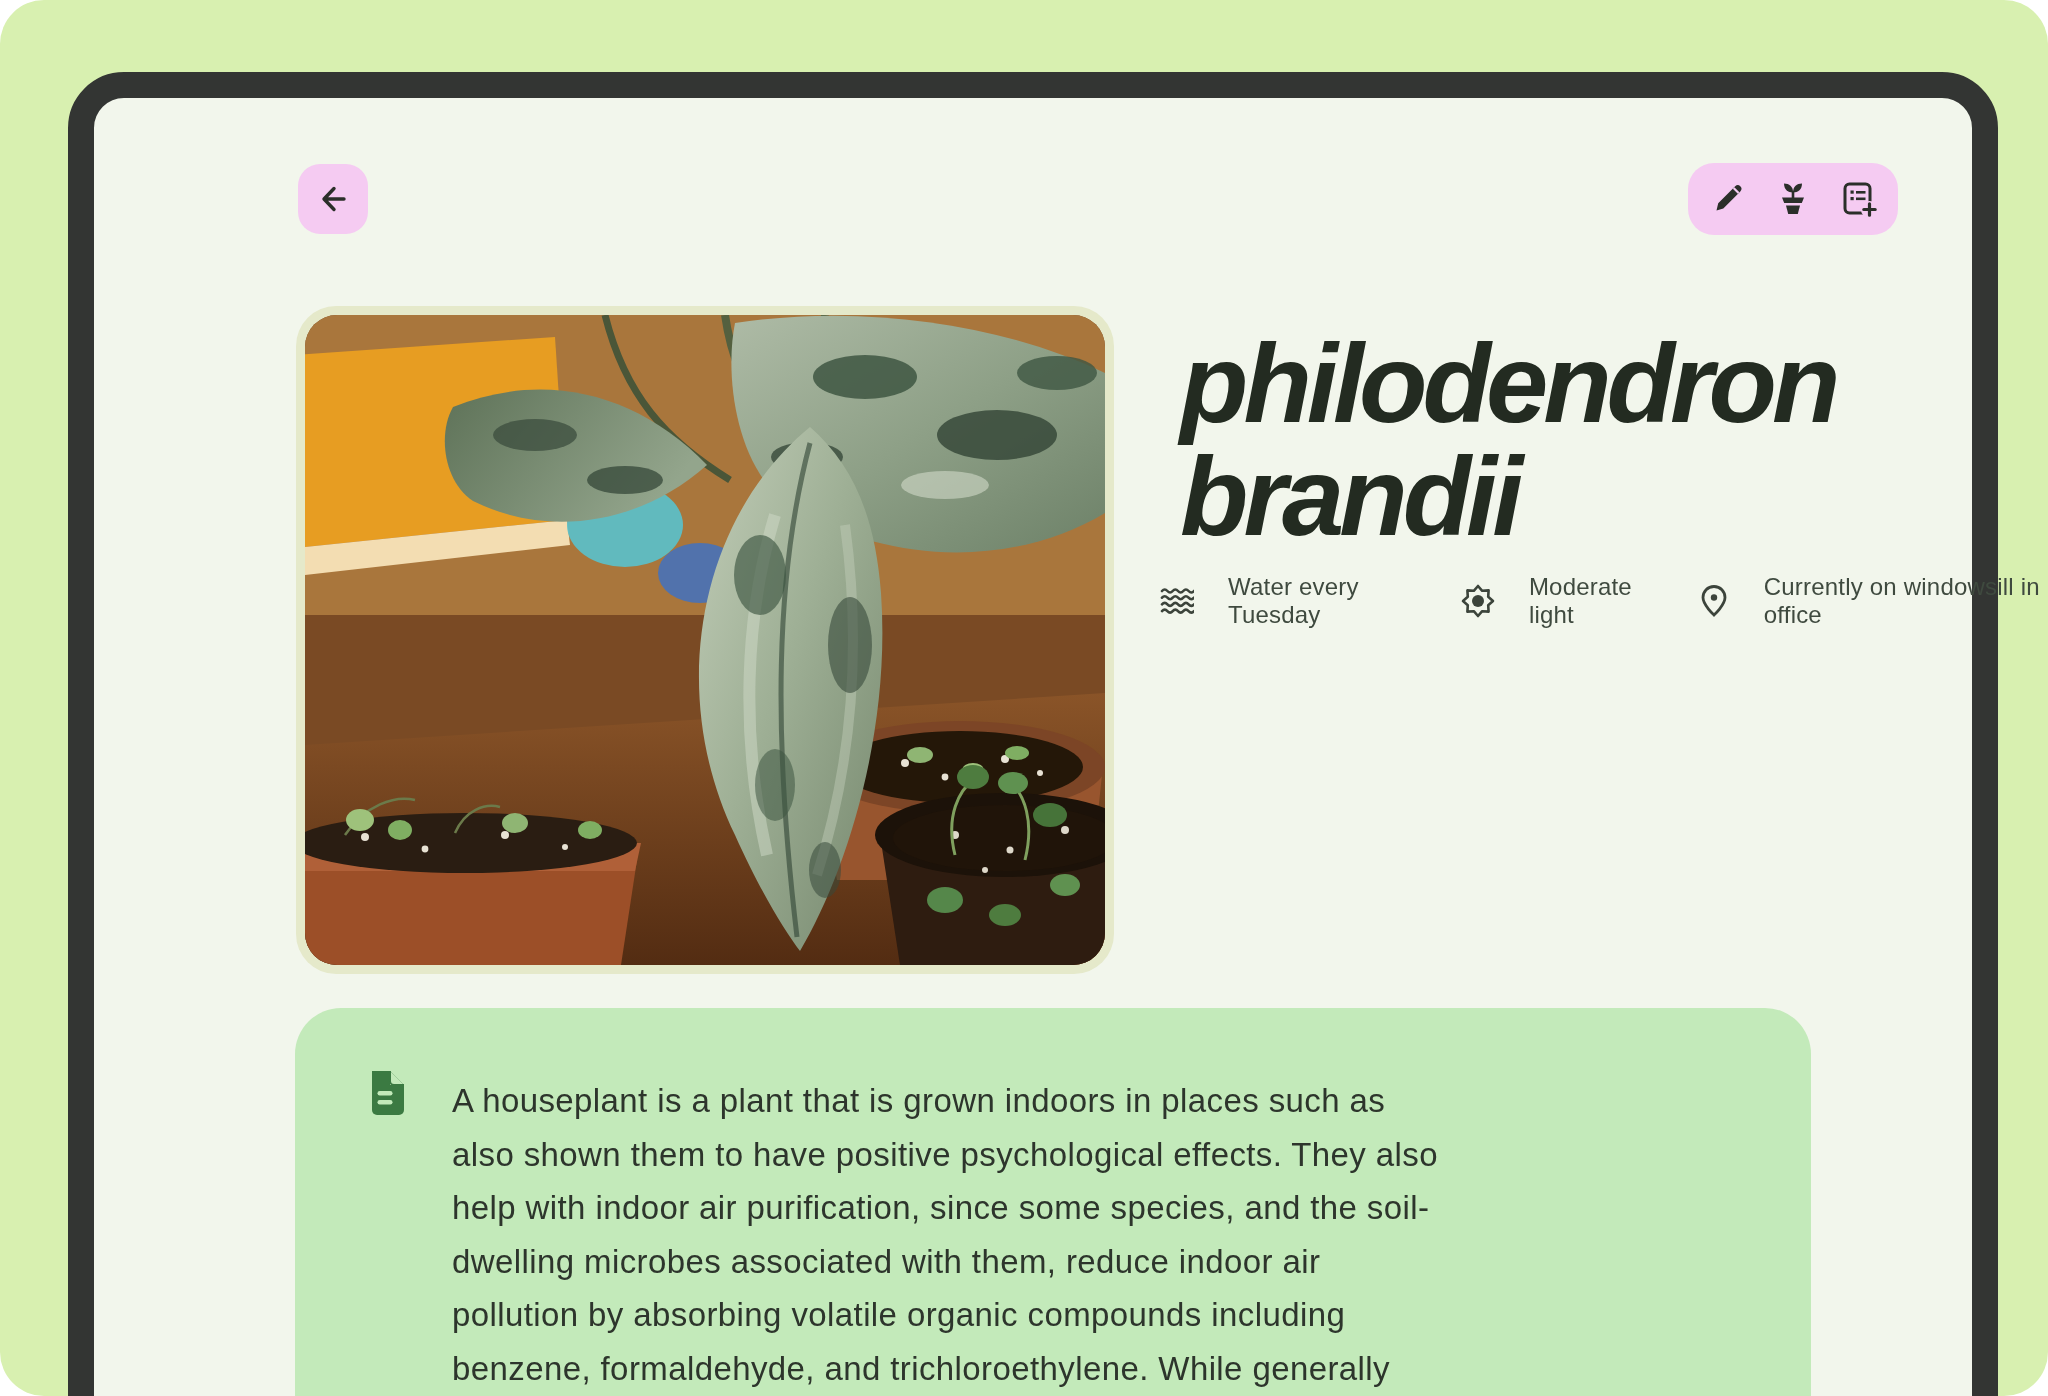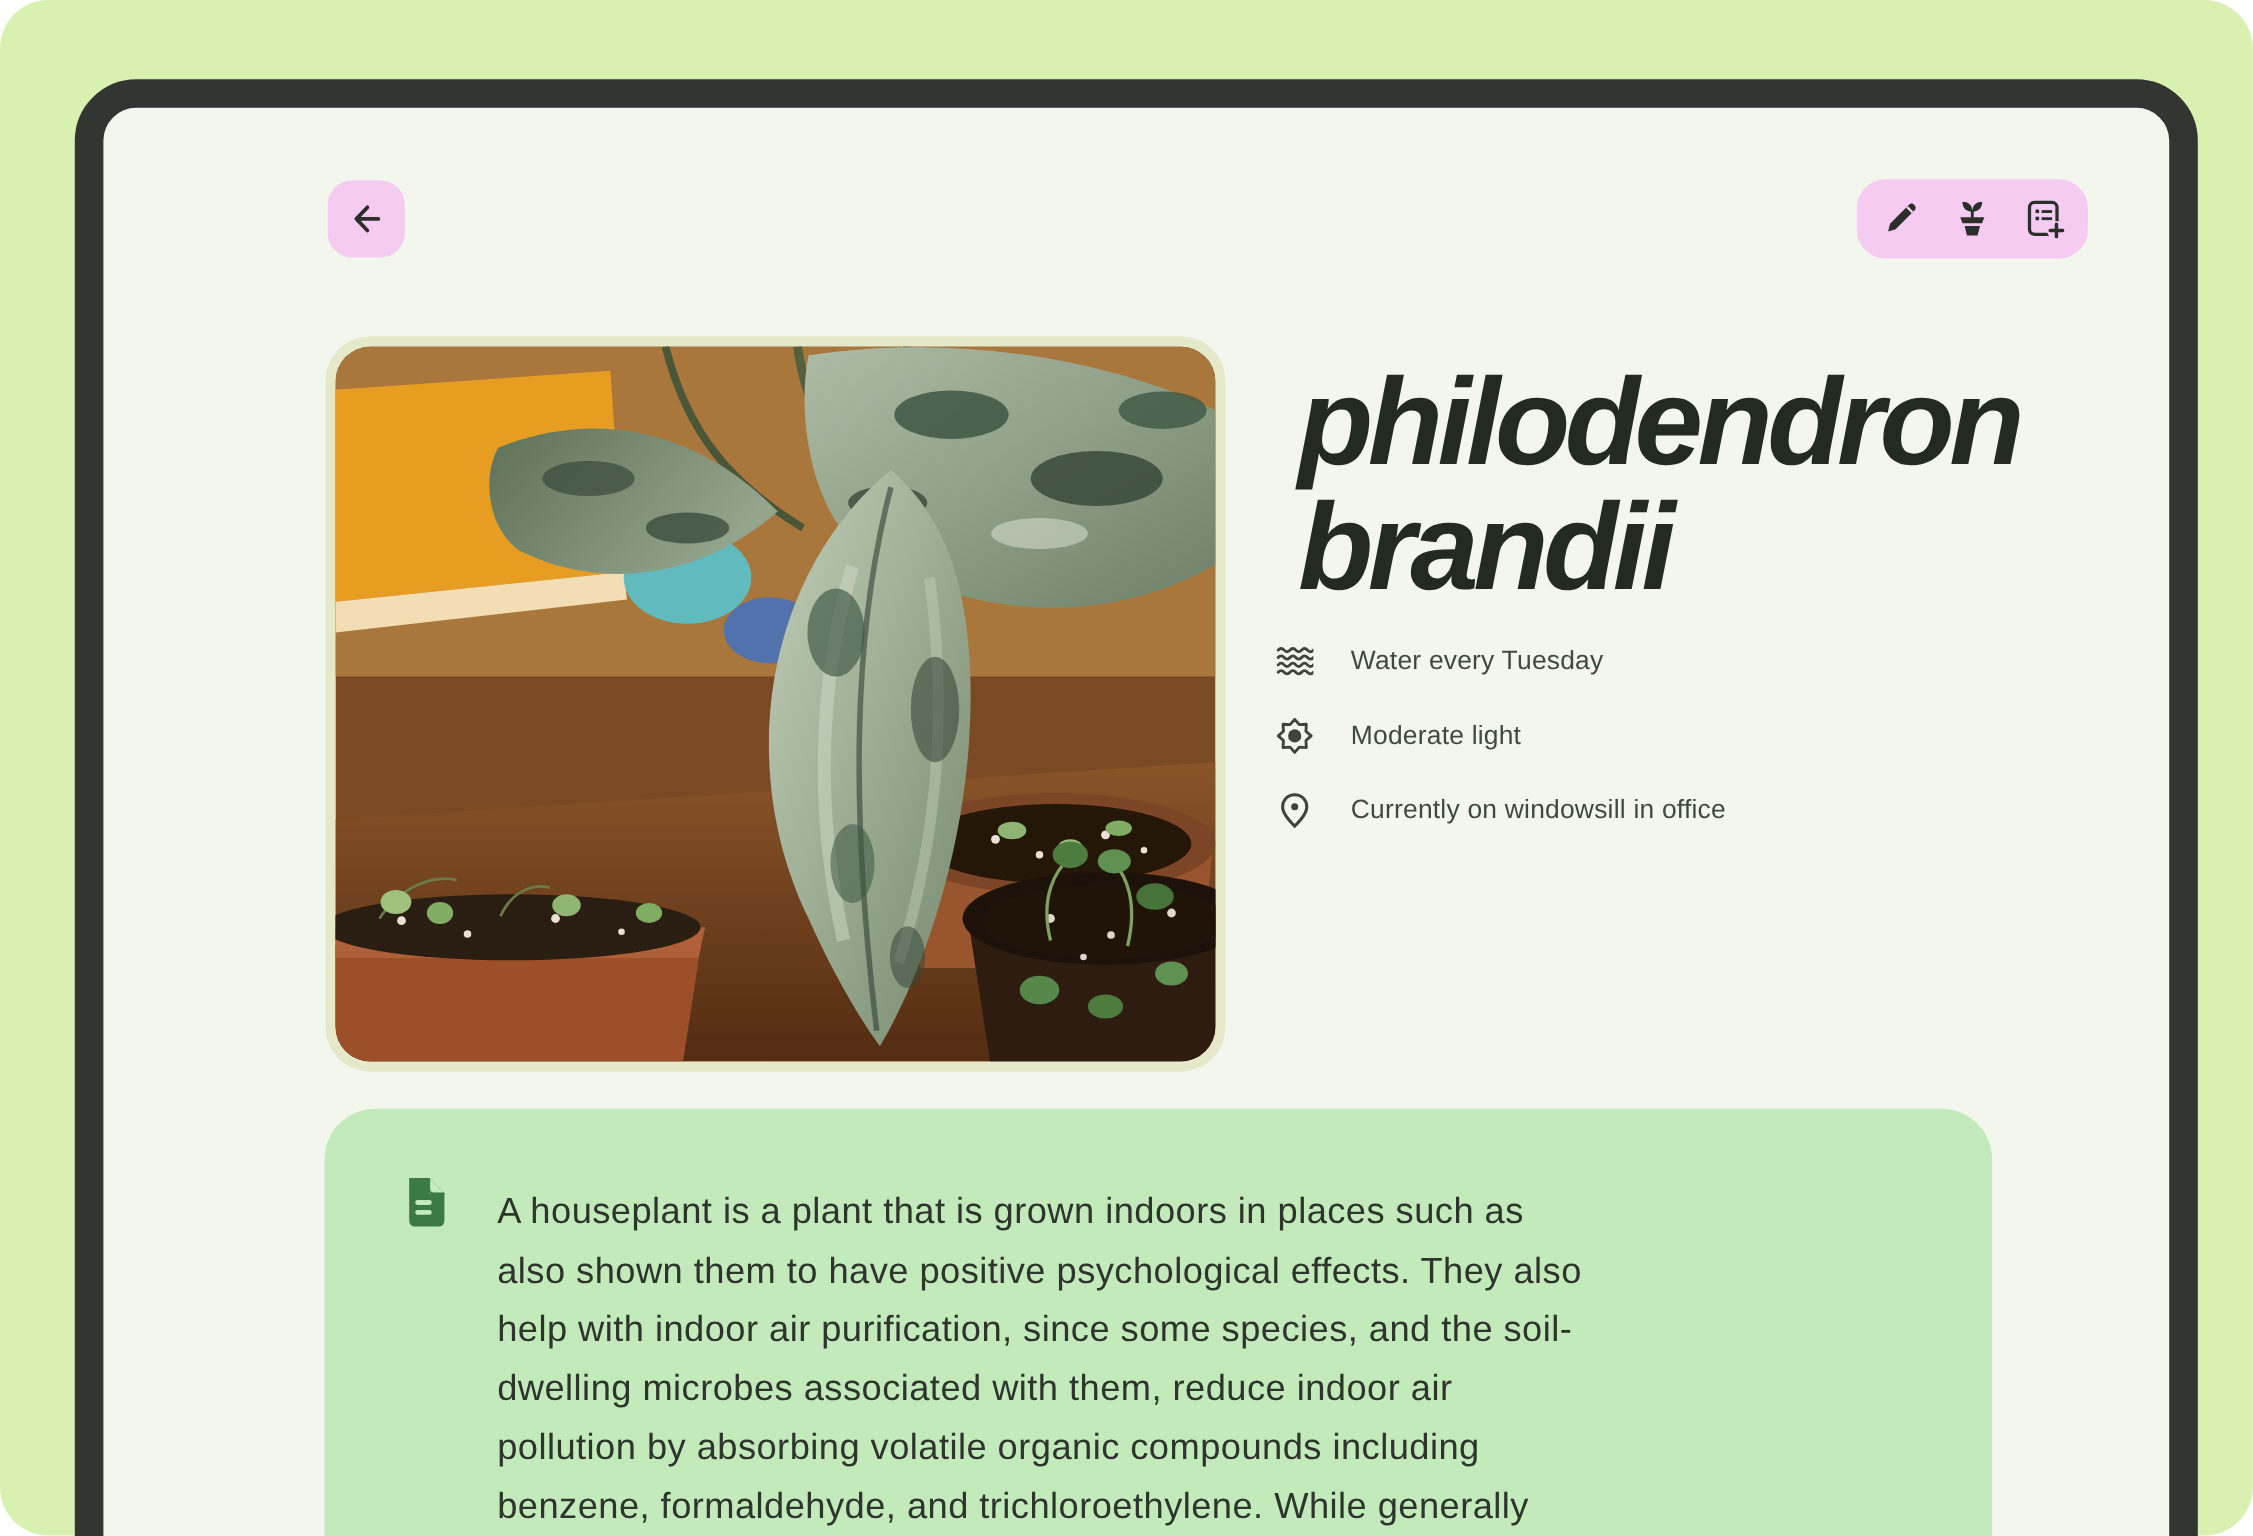--- a/index.html
+++ b/index.html
@@ -16,21 +16,21 @@
              justify-content:space-evenly; }
   .tool-btn { width:52px; height:52px; background:transparent; border:none; cursor:pointer;
               display:flex; align-items:center; justify-content:center; padding:0; }
   .photo { position:absolute; left:296px; top:306px; width:818px; height:668px;
            box-sizing:border-box; border-radius:40px; background:#e5e9ca; padding:9px; }
   .photo svg { width:100%; height:100%; display:block; border-radius:32px; }
   .plant-title { position:absolute; left:1164px; top:311px; width:740px;
                  font-size:112px; line-height:113px; font-weight:bold; font-style:italic;
                  letter-spacing:-5px; color:#232b21; white-space:pre-line; }
   .care-list { position:absolute; left:1160px; top:584px; display:flex;
-               flex-direction:column; gap:34px; }
+               flex-direction:row; gap:46px; }
   .care-item { display:flex; align-items:center; height:34px; }
   .care-icon { width:34px; display:flex; align-items:center; justify-content:center; }
   .care-label { margin-left:34px; font-size:24px; letter-spacing:0.2px; color:#3f4a3f; }
   .note-card { position:absolute; left:295px; top:1008px; width:1516px; height:640px;
                border-radius:46px; background:#c3eaba; }
   .doc-icon { position:absolute; left:70px; top:62px; }
   .note-text { position:absolute; left:157px; top:66px; width:1300px;
                font-size:33px; line-height:53.5px; letter-spacing:0.4px; color:#2d352c;
                white-space:pre-line; }
 </style>

